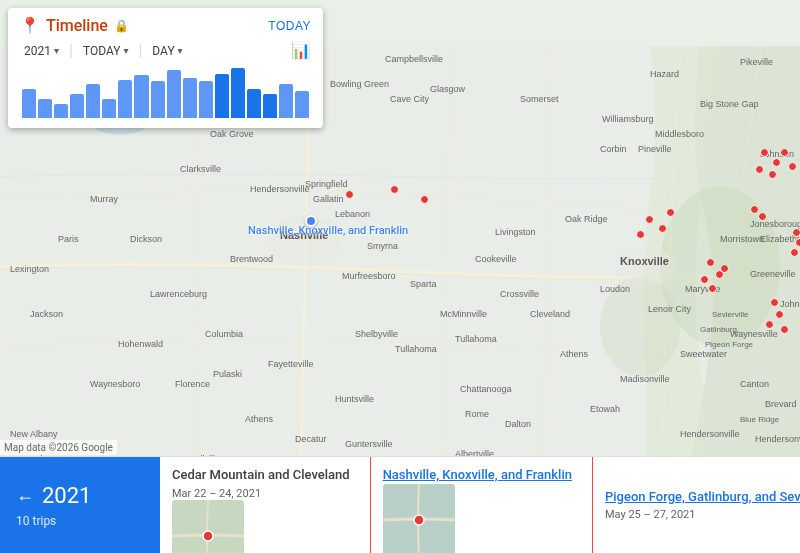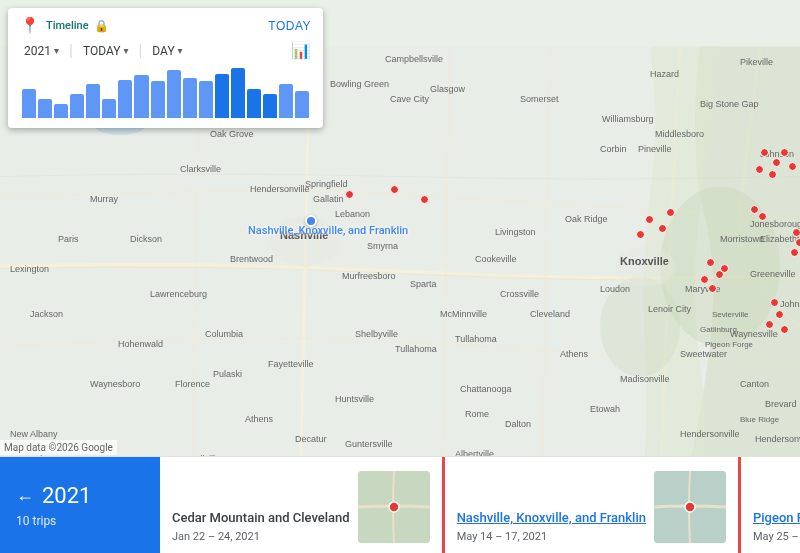--- a/index.html
+++ b/index.html
@@ -44,23 +44,23 @@
       align-items: center;
       gap: 6px;
     }
 
     .timeline-icon {
       color: #4285f4;
       font-size: 16px;
     }
 
     .timeline-title {
-      font-size: 11px;
+      font-size: 16px;
       font-weight: 500;
-      color: #0f766e;
+      color: #c2410c;
     }
 
     .lock-icon {
       color: #9aa0a6;
       font-size: 12px;
     }
 
     .today-btn {
       font-size: 12px;
       color: #1a73e8;
@@ -183,26 +183,27 @@
       display: flex;
       flex: 1;
       overflow-x: auto;
       scrollbar-width: none;
     }
 
     .trip-cards-container::-webkit-scrollbar { display: none; }
 
     .trip-card {
       display: flex;
-      align-items: flex-end;
-      border-right: 3px solid #ef4444;
+      align-items: flex-start;
+      border-right: 1px solid #ef4444;
       min-width: 200px;
       padding: 10px 12px;
       cursor: pointer;
       flex-shrink: 0;
+      flex-direction: column;
     }
 
     .trip-card-info {
       flex: 1;
       display: flex;
       flex-direction: column;
       justify-content: center;
       gap: 3px;
       padding-right: 8px;
     }
@@ -526,33 +527,32 @@
       <span class="back-arrow">←</span>
       <span class="year-label">2021</span>
     </div>
     <span class="trips-label">10 trips</span>
   </div>
 
   <div class="trip-cards-container" id="trip-cards">
   <div class="trip-card">
         <div class="trip-card-info">
           <div class="trip-title no-link">Cedar Mountain and Cleveland</div>
-          <div class="trip-dates">Jan 22 – 24, 2021</div>
+          <div class="trip-dates">Mar 22 – 24, 2021</div>
         </div>
         <div class="trip-thumbnail thumb-cedar"><svg width="72" height="72" viewBox="0 0 72 72">
             <rect width="72" height="72" fill="#c8d8c0"></rect>
             <path d="M0,36 Q36,34 72,36" stroke="#e8e0c8" stroke-width="3" fill="none"></path>
             <path d="M36,0 Q34,36 36,72" stroke="#e8e0c8" stroke-width="2" fill="none"></path>
             <circle cx="36" cy="36" r="5" fill="#e53935" stroke="white" stroke-width="1.5"></circle>
           </svg></div>
       </div>
       <div class="trip-card">
         <div class="trip-card-info">
           <div class="trip-title">Nashville, Knoxville, and Franklin</div>
-          <div class="trip-dates">May 14 – 17, 2021</div>
         </div>
         <div class="trip-thumbnail thumb-nashville"><svg width="72" height="72" viewBox="0 0 72 72">
             <rect width="72" height="72" fill="#b8d0c8"></rect>
             <path d="M0,36 Q36,34 72,36" stroke="#e8e0c8" stroke-width="3" fill="none"></path>
             <path d="M36,0 Q34,36 36,72" stroke="#e8e0c8" stroke-width="2" fill="none"></path>
             <circle cx="36" cy="36" r="5" fill="#e53935" stroke="white" stroke-width="1.5"></circle>
           </svg></div>
       </div>
       <div class="trip-card">
         <div class="trip-card-info">

